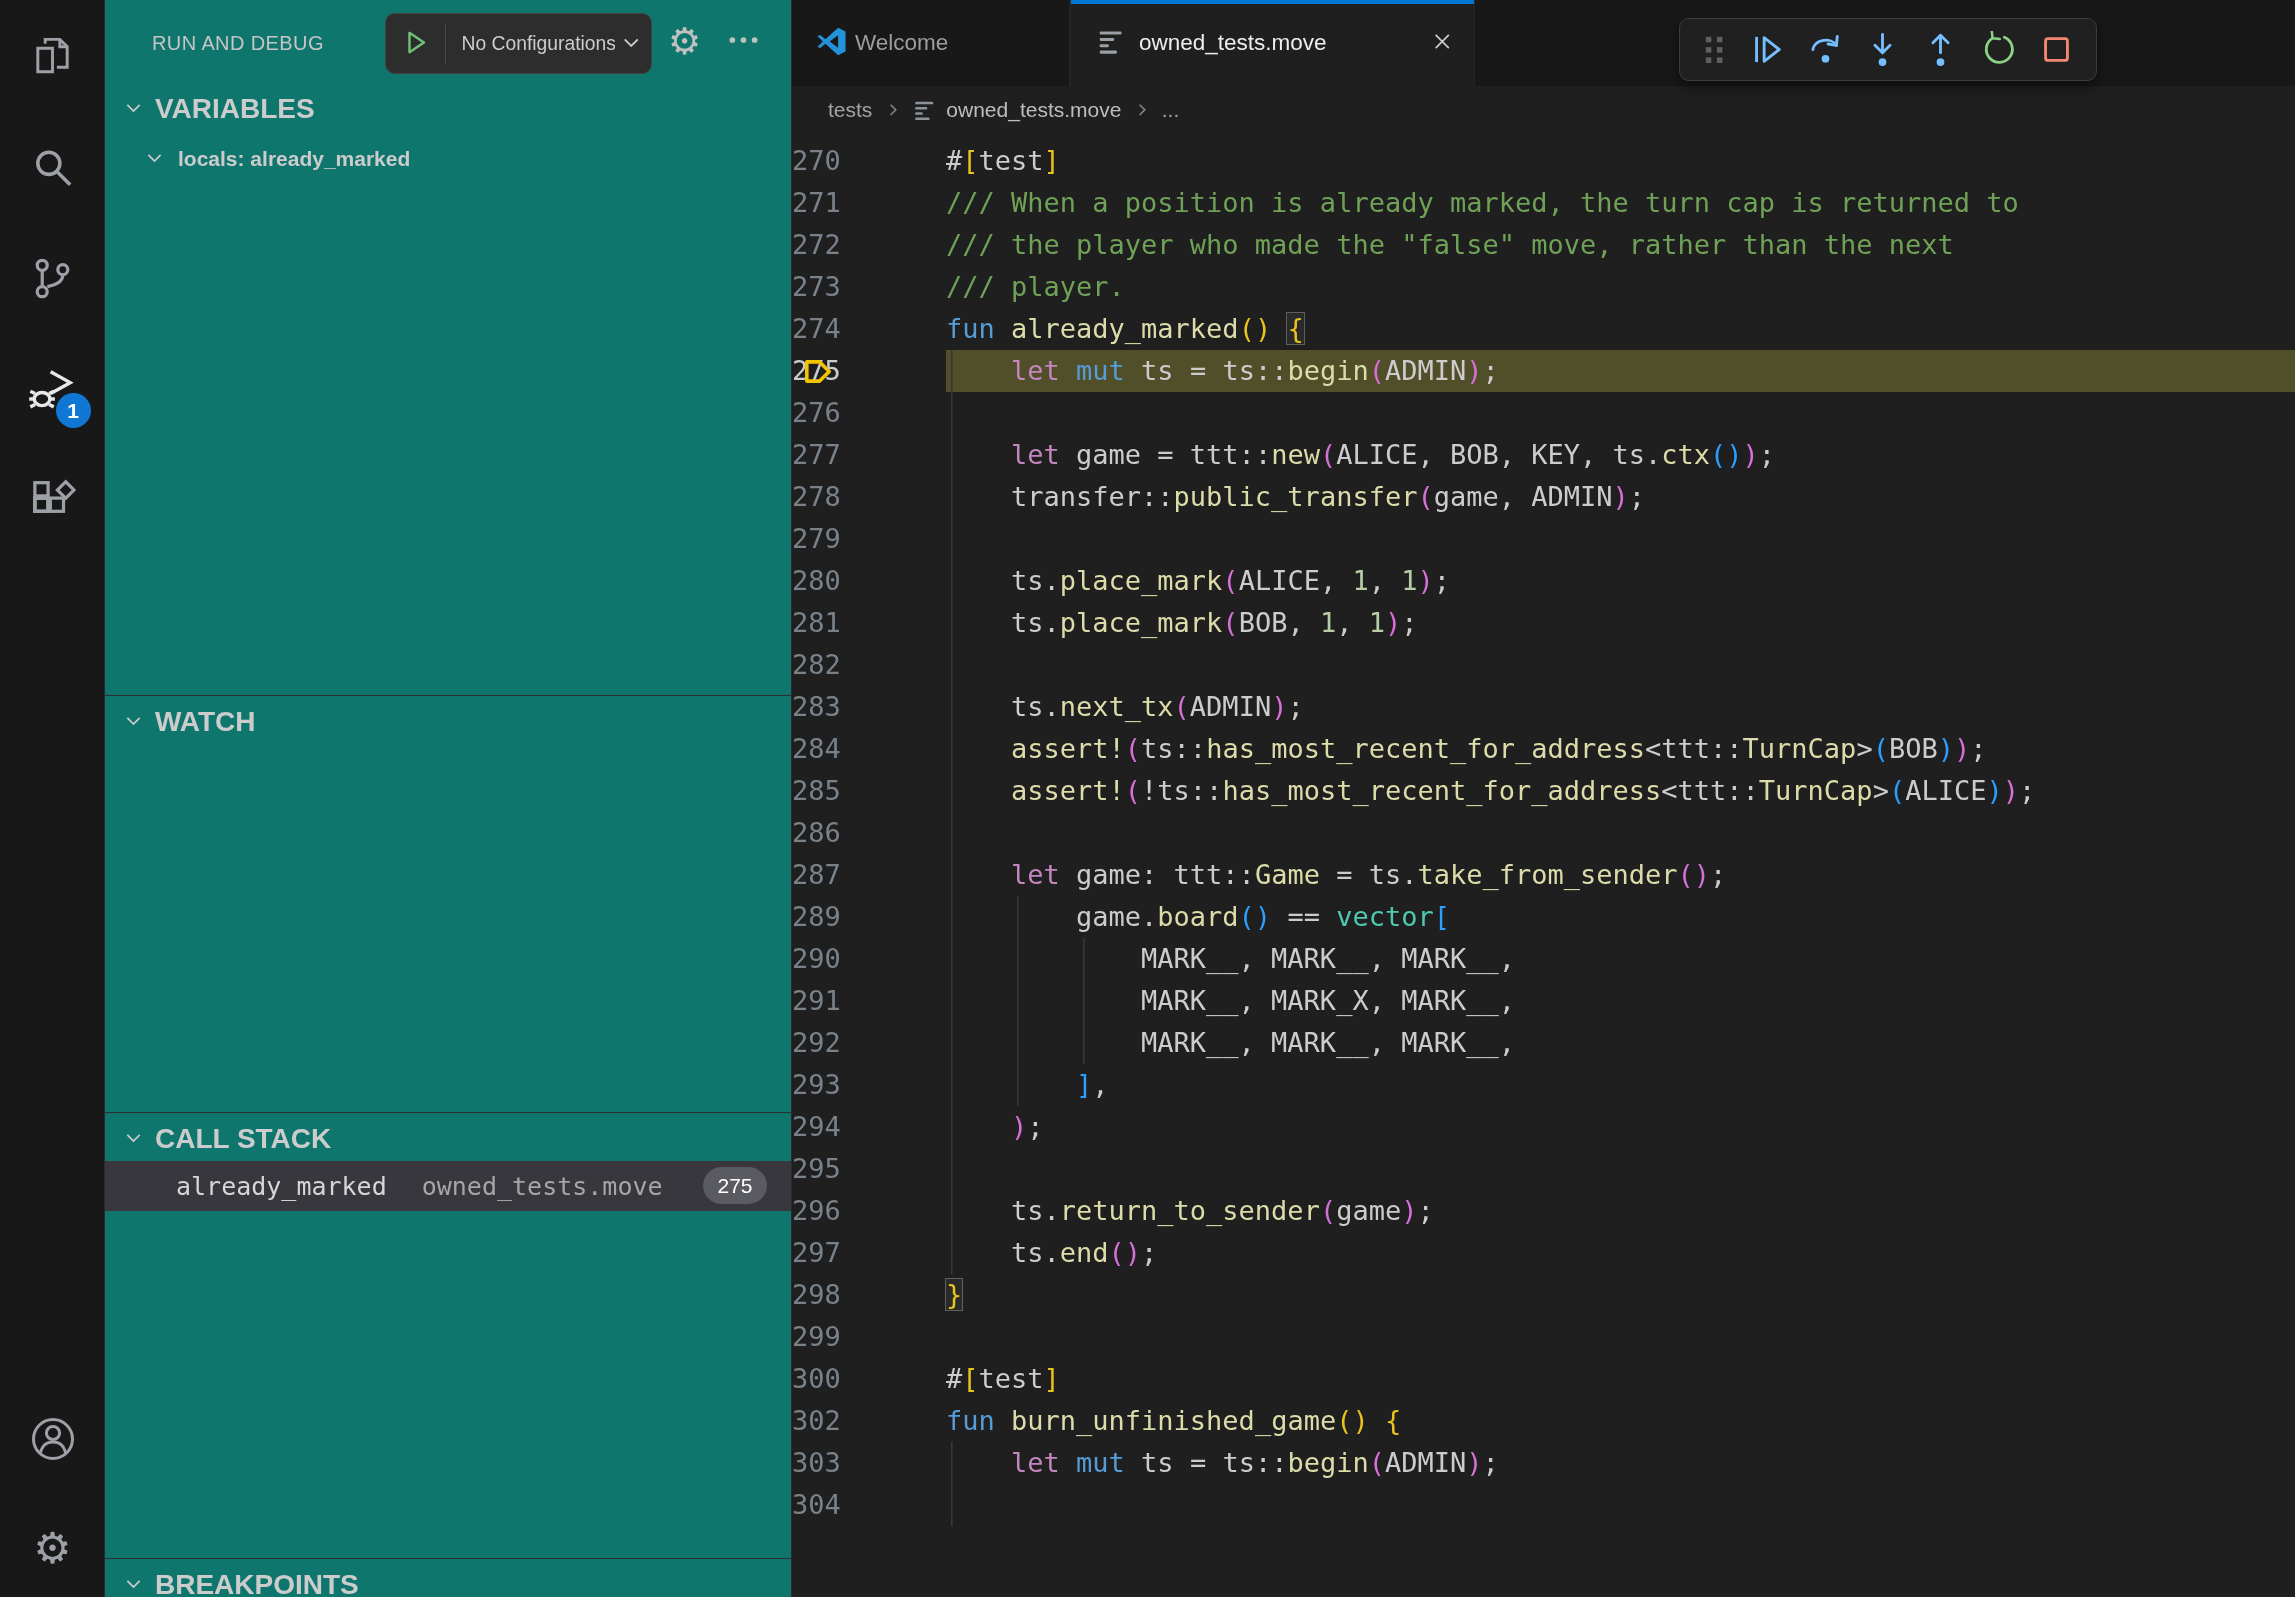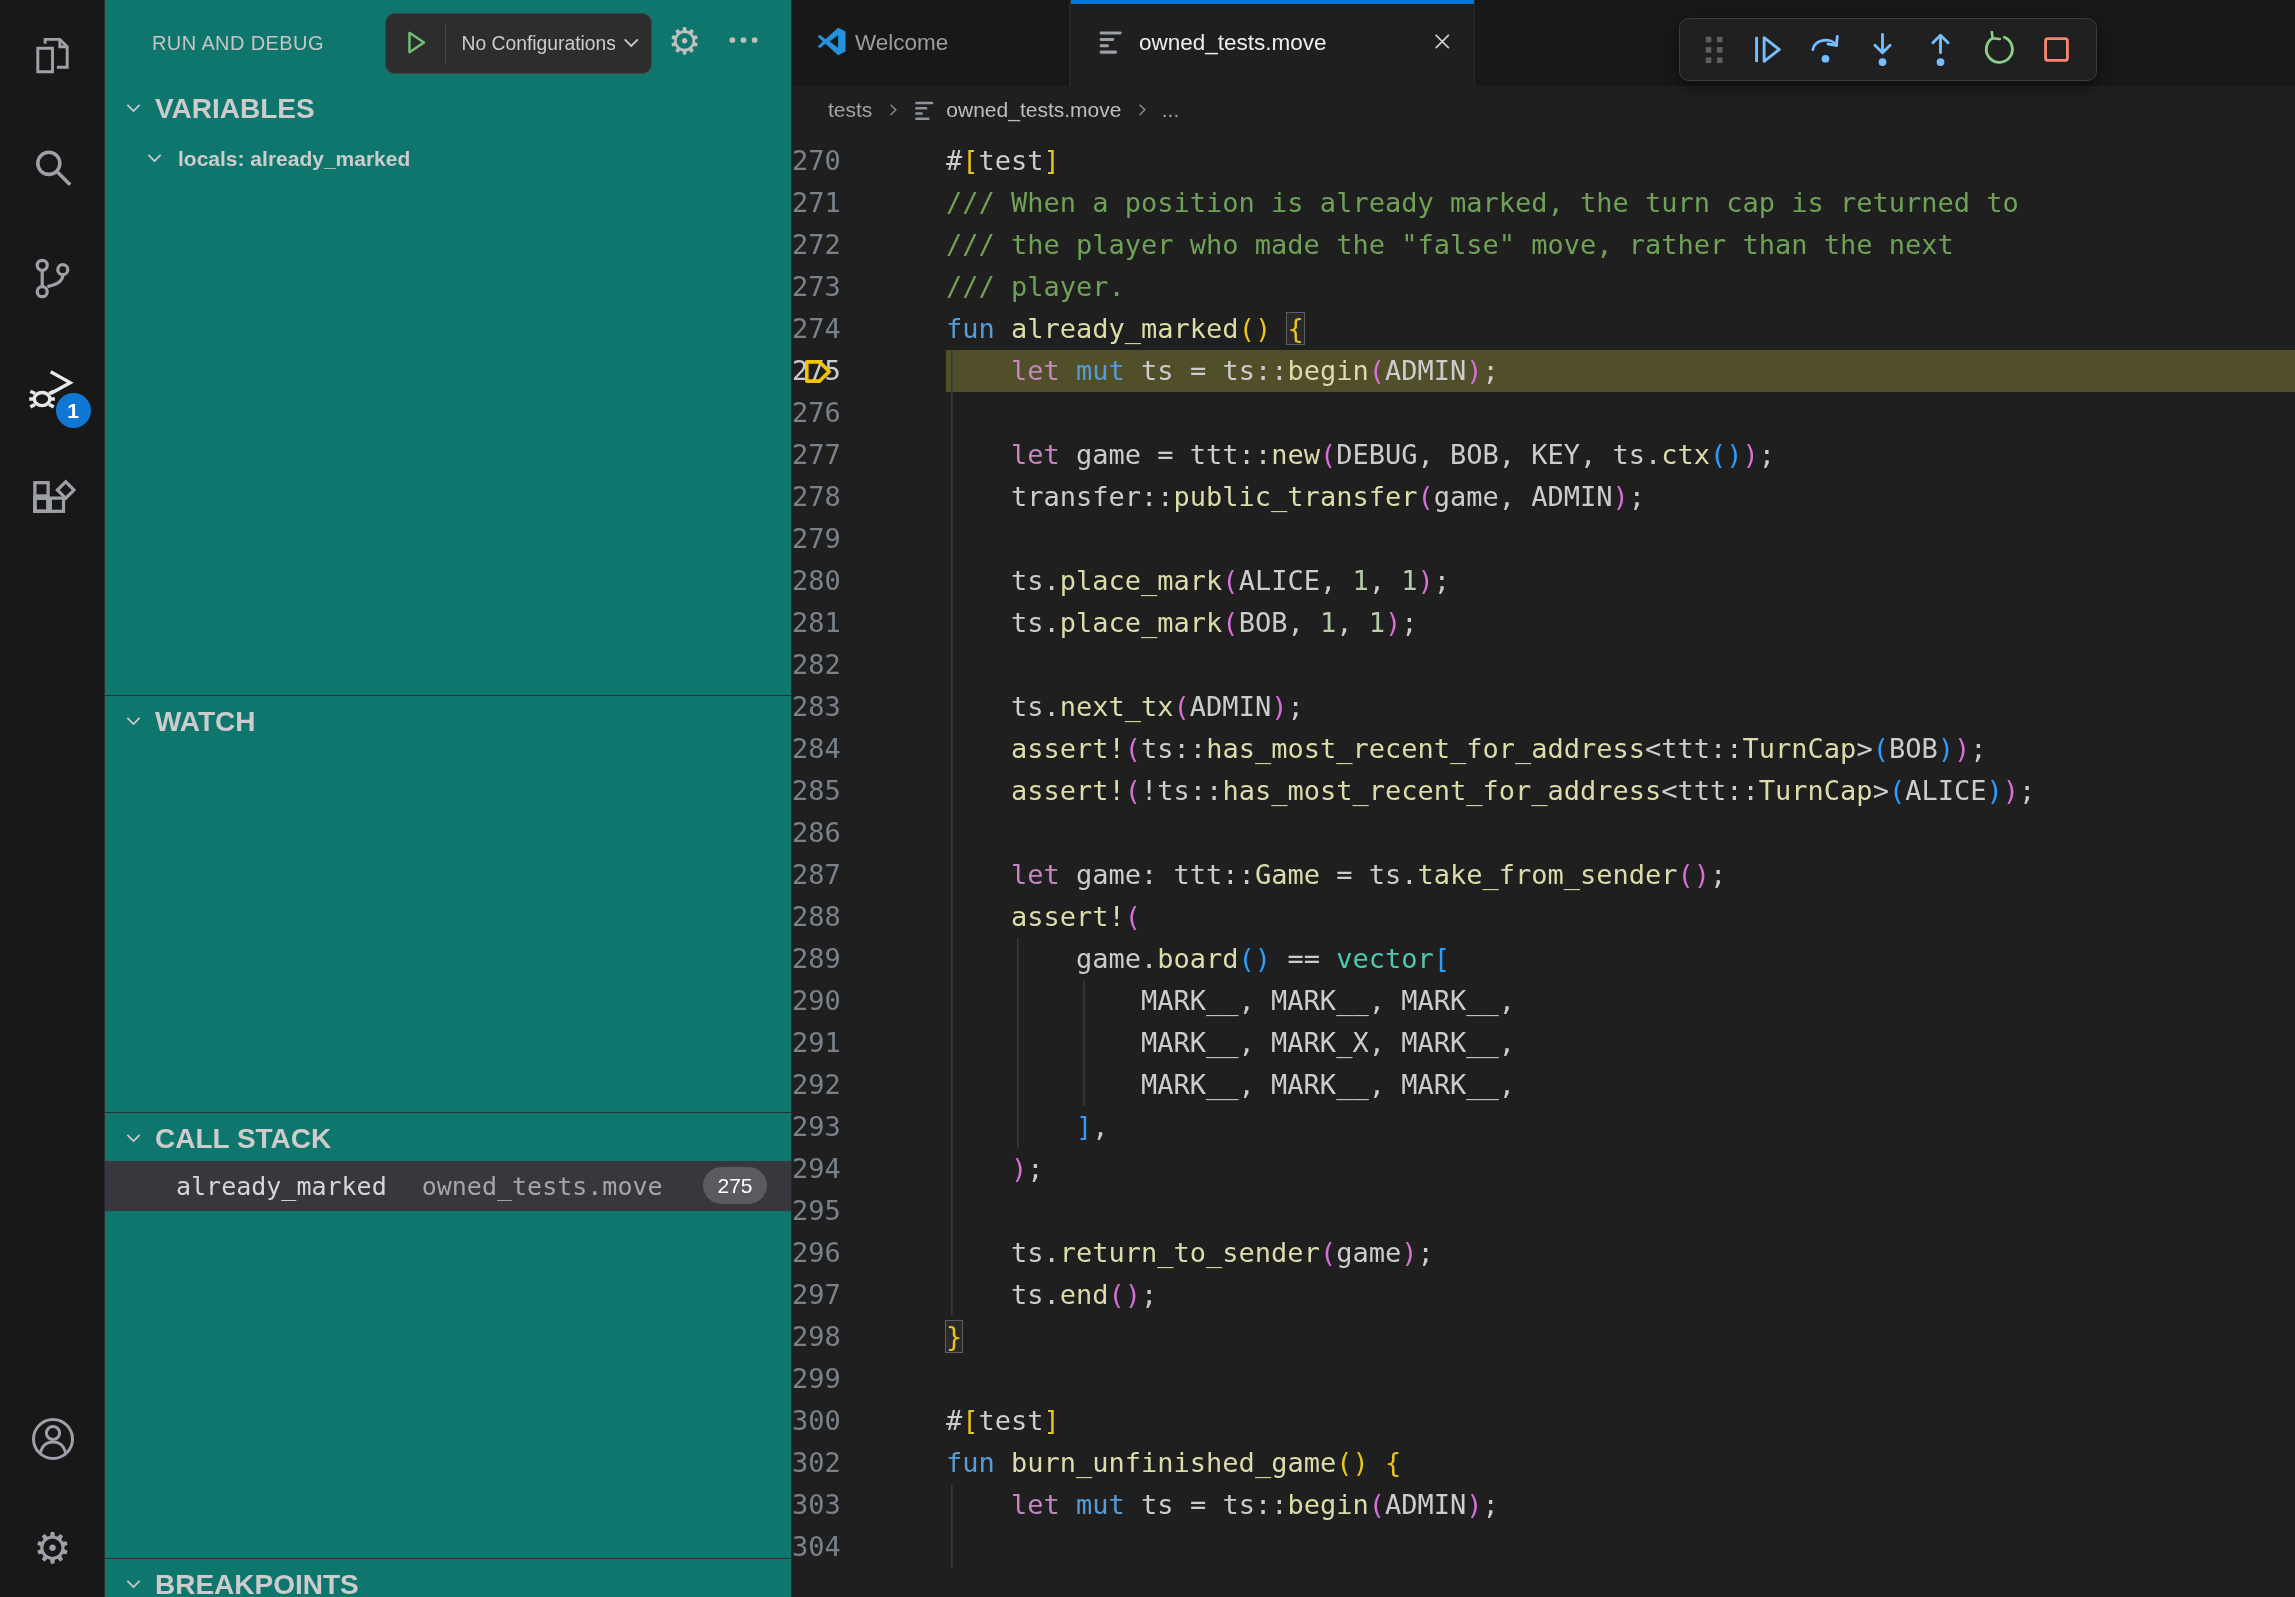--- a/index.html
+++ b/index.html
@@ -339,21 +339,21 @@
           <div class="line">
     <div class="gut">
               <span class="ln">276</span>
             </div>
     <div class="content g1"></div>
   </div>
           <div class="line">
     <div class="gut">
               <span class="ln">277</span>
             </div>
-    <div class="content g1"><span class="pl">    </span><span class="ctl">let</span><span class="pl"> game = ttt::</span><span class="fn">new</span><span class="b2">(</span><span class="pl">DEBUG, BOB, KEY, ts.</span><span class="fn">ctx</span><span class="b3">()</span><span class="b2">)</span><span class="pl">;</span></div>
+    <div class="content g1"><span class="pl">    </span><span class="ctl">let</span><span class="pl"> game = ttt::</span><span class="fn">new</span><span class="b2">(</span><span class="pl">ALICE, BOB, KEY, ts.</span><span class="fn">ctx</span><span class="b3">()</span><span class="b2">)</span><span class="pl">;</span></div>
   </div>
           <div class="line">
     <div class="gut">
               <span class="ln">278</span>
             </div>
     <div class="content g1"><span class="pl">    transfer::</span><span class="fn">public_transfer</span><span class="b2">(</span><span class="pl">game, ADMIN</span><span class="b2">)</span><span class="pl">;</span></div>
   </div>
           <div class="line">
     <div class="gut">
               <span class="ln">279</span>
@@ -400,26 +400,20 @@
     <div class="gut">
               <span class="ln">286</span>
             </div>
     <div class="content g1"></div>
   </div>
           <div class="line">
     <div class="gut">
               <span class="ln">287</span>
             </div>
     <div class="content g1"><span class="pl">    </span><span class="ctl">let</span><span class="pl"> game: ttt::</span><span class="fn">Game</span><span class="pl"> = ts.</span><span class="fn">take_from_sender</span><span class="b2">()</span><span class="pl">;</span></div>
-  </div>
-          <div class="line">
-    <div class="gut">
-              <span class="ln">288</span>
-            </div>
-    <div class="content g1"><span class="pl">    </span><span class="fn">assert!</span><span class="b2">(</span></div>
   </div>
           <div class="line">
     <div class="gut">
               <span class="ln">289</span>
             </div>
     <div class="content g2"><span class="pl">        game.</span><span class="fn">board</span><span class="b3">()</span><span class="pl"> == </span><span class="ty">vector</span><span class="b3">[</span></div>
   </div>
           <div class="line">
     <div class="gut">
               <span class="ln">290</span>

